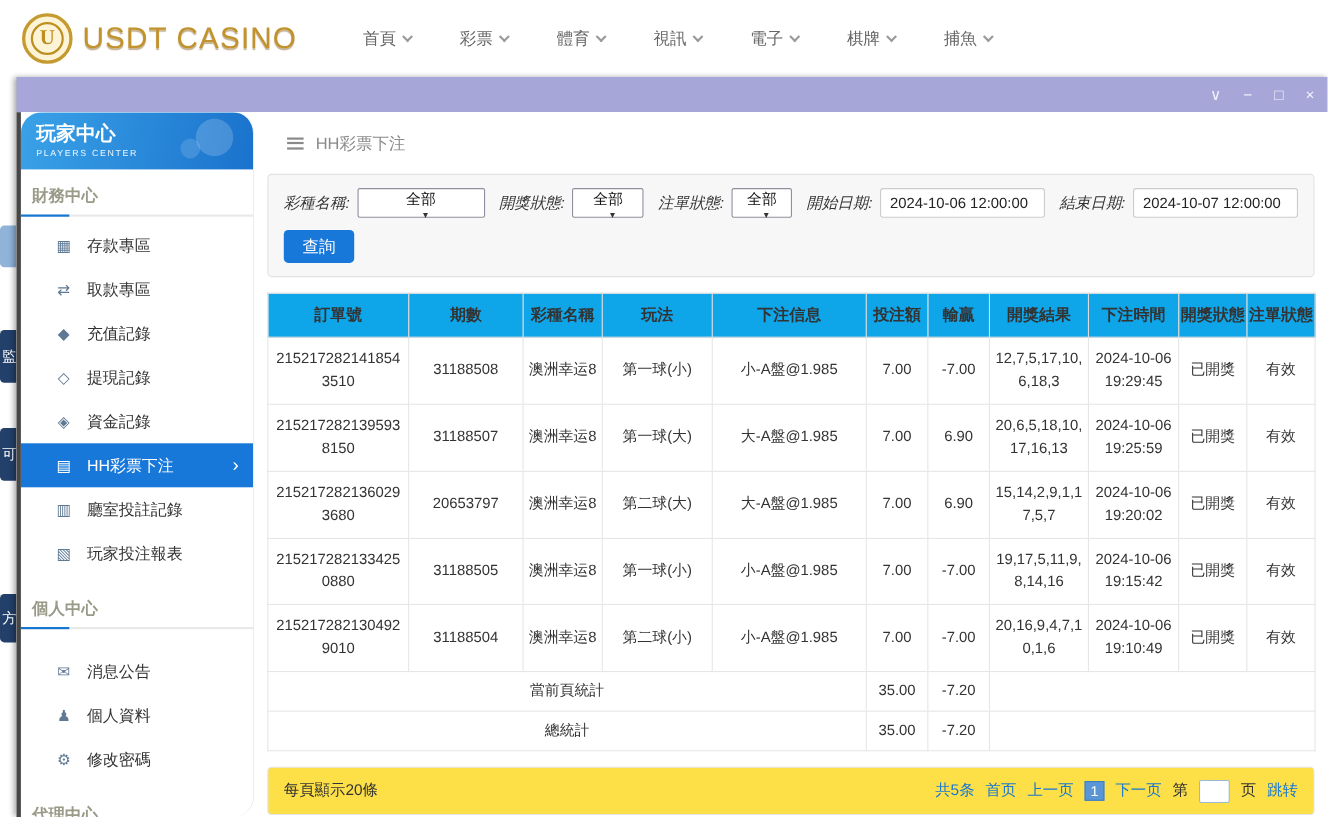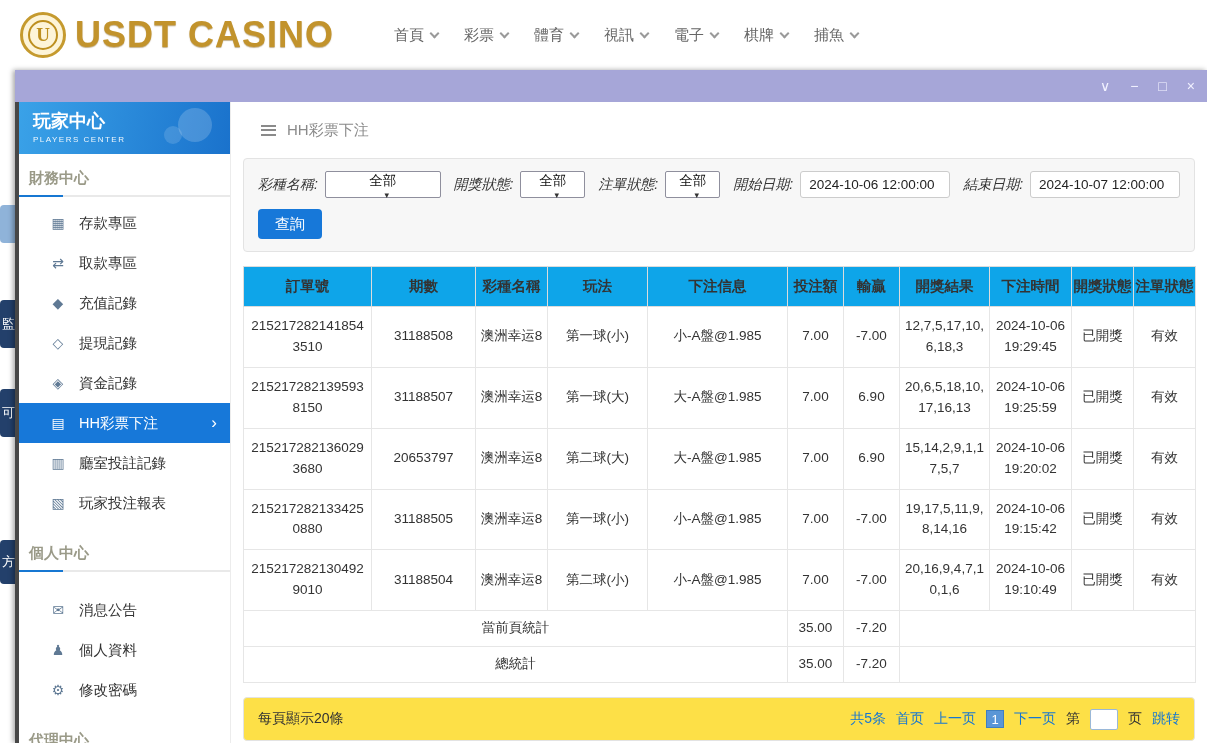--- a/index.html
+++ b/index.html
@@ -7,23 +7,23 @@
   body { font-family:"Liberation Sans","DejaVu Sans",sans-serif; background:#fff; position:relative; }
 
   
   .topnav { height:70px; display:flex; align-items:center; padding:0 20px; background:#fff; }
   .logo { display:flex; align-items:center; gap:9px; cursor:pointer; }
   .coin { width:46px; height:46px; border-radius:50%; border:3px solid #c59a2e; background:#fdf4d8;
           display:flex; align-items:center; justify-content:center; }
   .coin-letter { width:30px; height:30px; border:2px solid #bd8f1f; border-radius:50%;
           display:flex; align-items:center; justify-content:center; font-weight:800; font-size:19px;
           color:#bd8f1f; font-family:"Liberation Serif",serif; }
-  .logo-text { font-size:36px; font-weight:700; color:#c2932c; letter-spacing:1px;
+  .logo-text { font-size:27px; font-weight:400; color:#c2932c; letter-spacing:1px;
           text-shadow:0 1px 1px rgba(120,80,0,.45); }
-  .nav-items { display:flex; margin-left:60px; gap:26px; }
+  .nav-items { display:flex; margin-left:60px; gap:44px; }
   .nav-item { display:flex; align-items:center; gap:7px; color:#666; font-size:15px; cursor:pointer; }
   .chev { width:7px; height:7px; border-right:2px solid #9a9a9a; border-bottom:2px solid #9a9a9a;
           transform:rotate(45deg); margin-top:-4px; }
 
   
   .edge-widget { position:absolute; left:0; width:15px; overflow:hidden; z-index:1; color:#fff;
           font-size:13px; display:flex; align-items:center; padding-left:2px;
           border-radius:4px 0 0 4px; cursor:pointer; }
   .ew0 { top:205px; height:38px; background:#8fb3d9; }
   .ew1 { top:300px; height:48px; background:#23406b; }
@@ -33,21 +33,21 @@
   
   .window { position:absolute; top:70px; left:15px; right:0; bottom:0; z-index:2;
           display:flex; flex-direction:column; box-shadow:-2px 0 5px rgba(0,0,0,.35); }
   .titlebar { height:32px; background:#a6a6d8; display:flex; align-items:center;
           justify-content:flex-end; padding-right:12px; flex-shrink:0; }
   .win-controls { display:flex; gap:20px; color:#f2f2ff; font-size:14px; }
   .win-controls span { cursor:pointer; line-height:1; }
   .window-body { flex:1; display:flex; background:#fff; border-left:4px solid #474747; overflow:hidden; }
 
   
-  .sidebar { width:212px; flex-shrink:0; background:#fff; border-right:1px solid #ececec; overflow:hidden; }
+  .sidebar { width:212px; flex-shrink:0; background:#fff; border-right:1px solid #ececec; overflow:hidden;border-radius:19px; }
   .sidebar-header { height:52px; background:linear-gradient(100deg,#3aa2e8,#1a72cc);
           color:#fff; padding:7px 0 0 14px; position:relative; overflow:hidden; }
   .sidebar-header::before { content:""; position:absolute; right:18px; top:6px; width:34px; height:34px;
           border-radius:50%; background:rgba(255,255,255,.18); }
   .sidebar-header::after { content:""; position:absolute; right:48px; top:24px; width:18px; height:18px;
           border-radius:50%; background:rgba(255,255,255,.14); }
   .sidebar-title { font-size:18px; font-weight:bold; }
   .sidebar-sub { font-size:8px; letter-spacing:1.5px; opacity:.92; margin-top:2px; }
   .section-title { margin:15px 0 0 10px; font-size:15px; font-weight:bold; color:#9a9a88; }
   .section-underline { margin-top:7px; height:2px; background:#e9e9e9; position:relative; }

